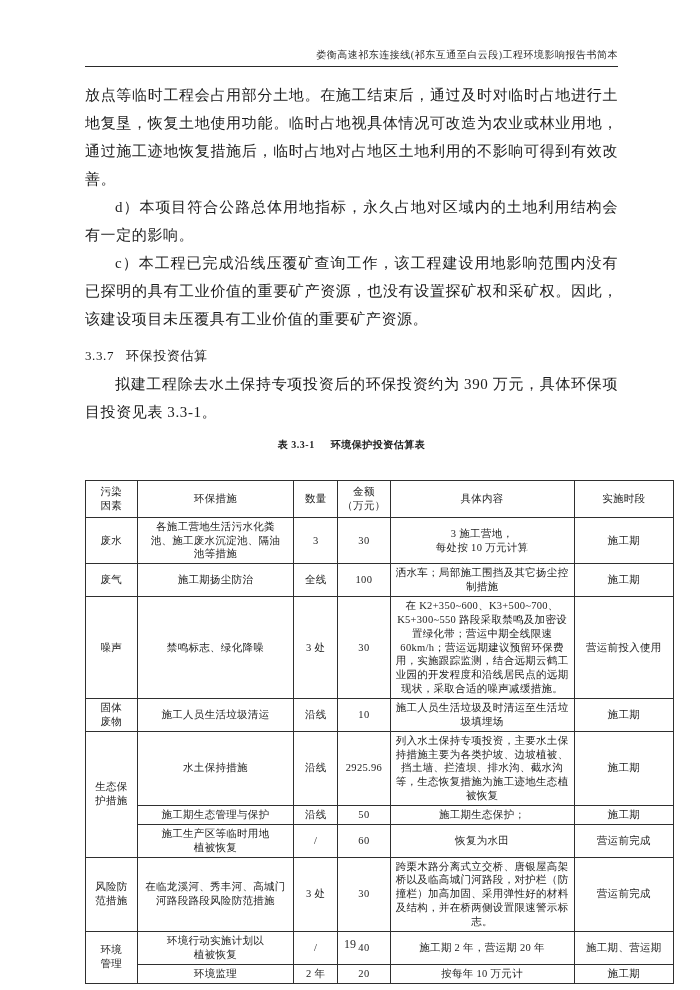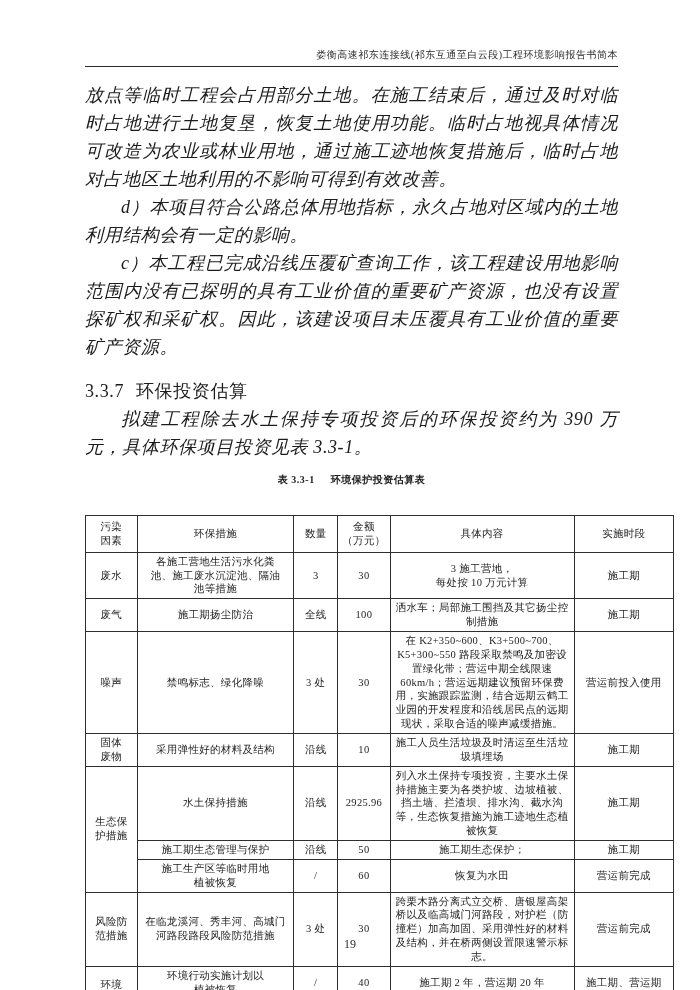--- a/index.html
+++ b/index.html
@@ -23,31 +23,30 @@
     font-size: 10px;
     letter-spacing: 0.5px;
     color: #2a2a2a;
     padding-bottom: 4px;
     border-bottom: 1.6px solid #2a2a2a;
   }
   .body-text {
     margin-top: 14px;
   }
   .body-text p {
-    font-size: 18px;
+    font-size: 15px;
     line-height: 28px;
     text-align: justify;
     letter-spacing: 0.6px;
-    font-style: italic;
   }
   .body-text p.indent { text-indent: 2em; }
   .section-heading {
-    font-size: 18px;
+    font-size: 13px;
     line-height: 28px;
-    margin-top: 16px;
+    margin-top: 9px;
     letter-spacing: 0.6px;
     font-weight: normal;
   }
   .section-num { margin-right: 12px; }
   .table-caption {
     text-align: center;
     font-weight: bold;
     font-size: 10px;
     line-height: 26px;
     margin-top: 6px;
@@ -151,21 +150,21 @@
           <td>噪声</td>
           <td>禁鸣标志、绿化降噪</td>
           <td>3 处</td>
           <td>30</td>
           <td class="detail">在 K2+350~600、K3+500~700、K5+300~550 路段采取禁鸣及加密设置绿化带；营运中期全线限速 60km/h；营运远期建议预留环保费用，实施跟踪监测，结合远期云鹤工业园的开发程度和沿线居民点的远期现状，采取合适的噪声减缓措施。</td>
           <td>营运前投入使用</td>
         </tr>
         <tr>
           <td>固体
 废物</td>
-          <td>采用弹性好的材料及结构</td>
+          <td>施工人员生活垃圾清运</td>
           <td>沿线</td>
           <td>10</td>
           <td class="detail">施工人员生活垃圾及时清运至生活垃圾填埋场</td>
           <td>施工期</td>
         </tr>
         <tr>
           <td rowspan="3">生态保
 护措施</td>
           <td>水土保持措施</td>
           <td>沿线</td>

